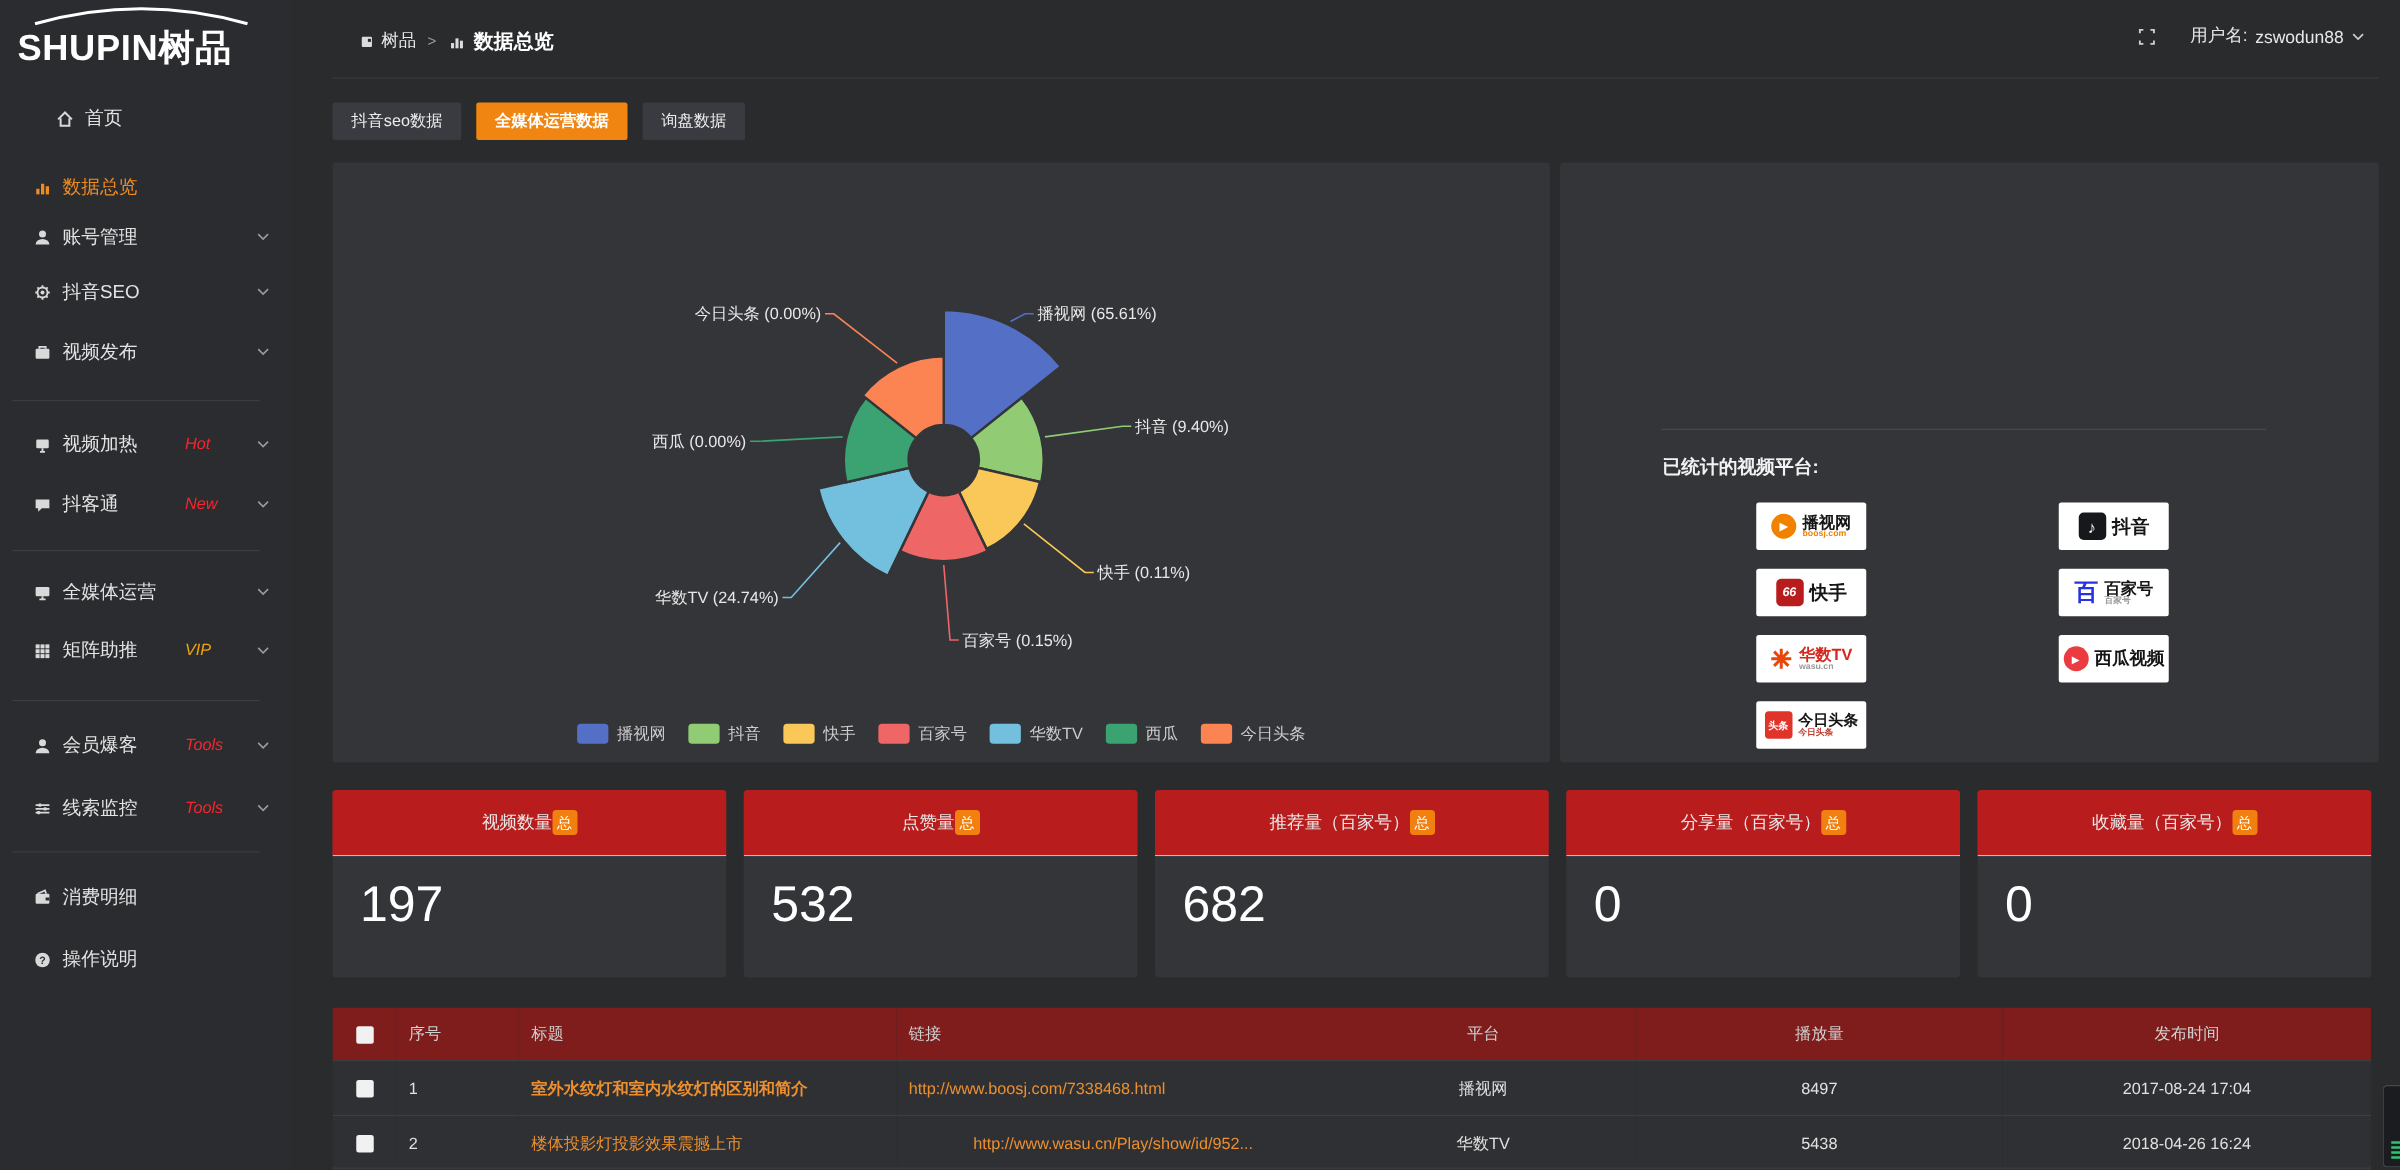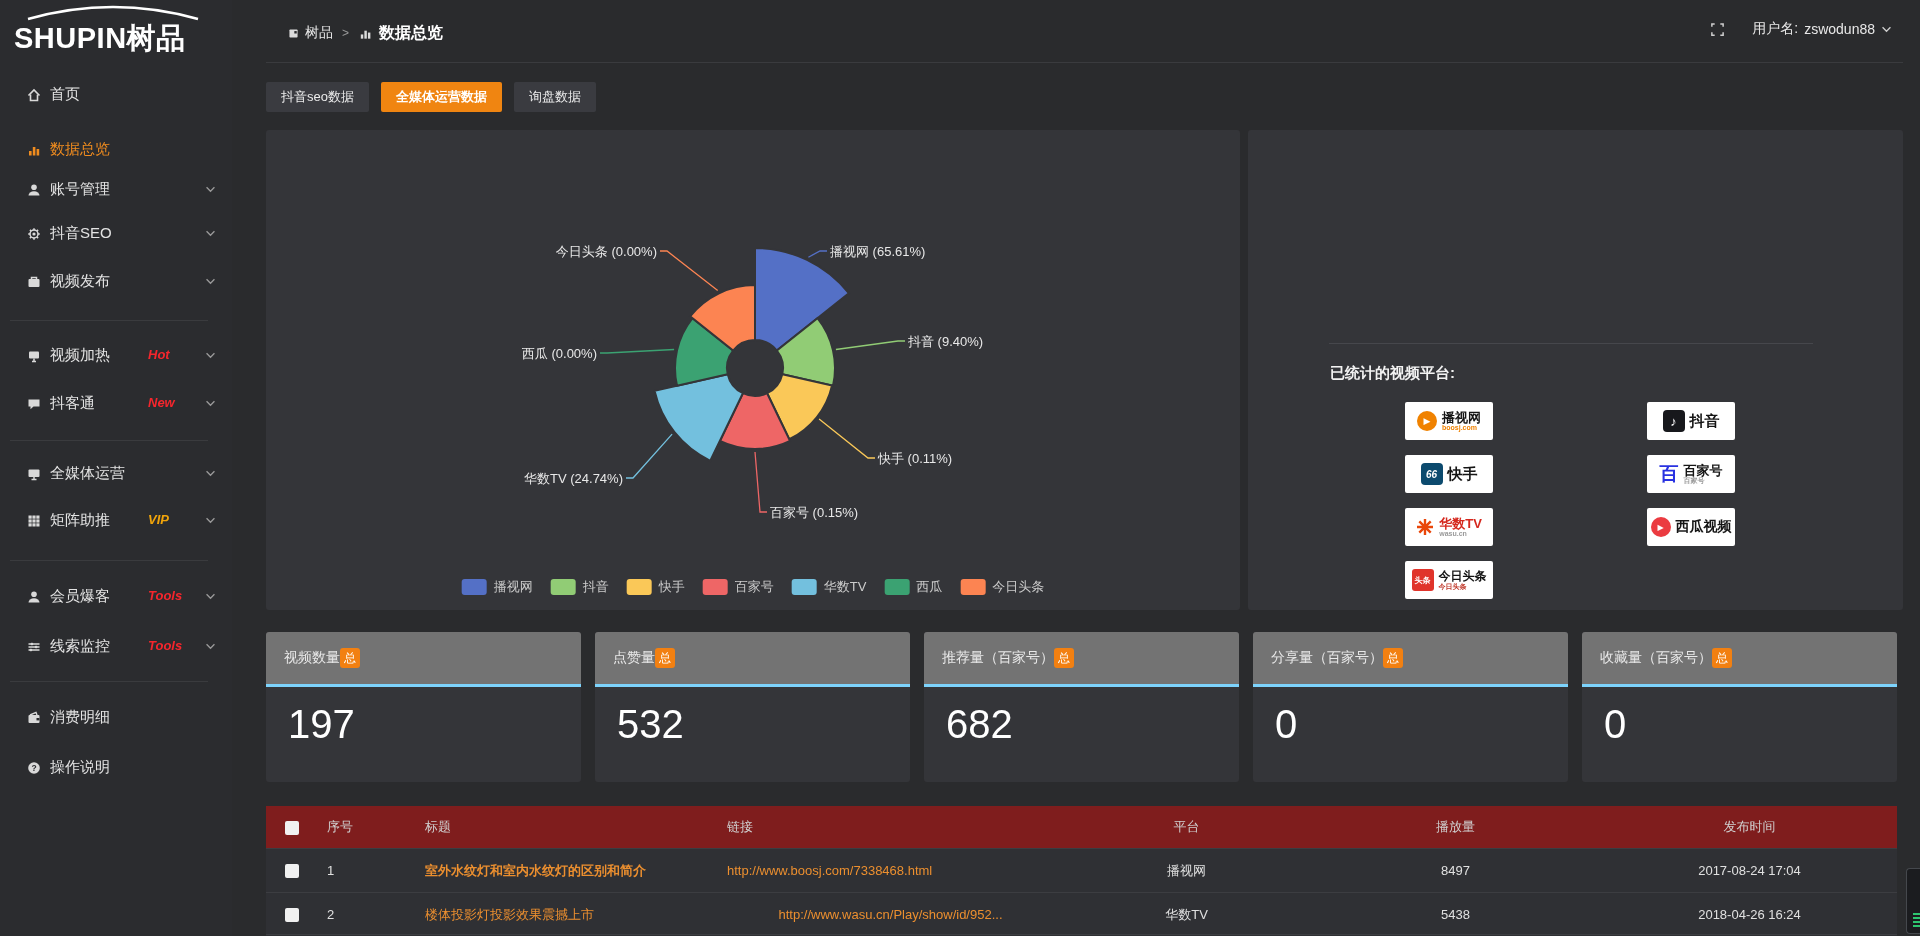--- a/index.html
+++ b/index.html
@@ -9,21 +9,21 @@
   
   #sidebar{position:absolute;left:0;top:0;width:232px;height:936px;background:#2b2c2f}
   #logo{position:absolute;left:14px;top:8px;width:206px;height:48px}
   #logo .arc{position:absolute;left:10px;top:-3px}
   #logo .lt{position:absolute;left:0;top:11px;font-size:29px;font-weight:800;color:#fff;letter-spacing:.5px;white-space:nowrap}
   .side-item{position:absolute;left:0;width:232px;height:40px;color:#e3e3e3;cursor:pointer}
   .side-item .ic{position:absolute;left:26px;top:12px;width:16px;height:16px;color:#d9d9d9}
   .side-item.active{color:#f08c1f}
   .side-item.active .ic{color:#f08c1f}
   .side-item .lb{position:absolute;left:50px;top:10px;font-size:15px}
-  .side-item .bd{position:absolute;left:148px;top:11px;font-size:13px;font-style:italic;font-weight:700;color:#f5262d}
+  .side-item .bd{position:absolute;left:148px;top:11px;font-size:13px;font-style:italic;font-weight:400;color:#f5262d}
   .side-item .bd.gold{color:#f2a50a}
   .side-item .ch{position:absolute;right:16px;top:16px;color:#9a9a9a}
   .side-divider{position:absolute;left:10px;width:198px;height:1px;background:#3a3b3e}
 
   
   #top-divider{position:absolute;left:266px;top:62px;width:1637px;height:1px;background:#3a3b3e}
   #breadcrumb{position:absolute;left:287px;top:20px;height:26px;display:flex;align-items:center;gap:9px}
   #breadcrumb .c1{font-size:14px;color:#e8e8e8;cursor:pointer;display:flex;align-items:center;gap:5px}
   #breadcrumb .sep{color:#9a9a9a;font-size:12px}
   #breadcrumb .c2{font-size:16px;font-weight:700;color:#fff;cursor:pointer;display:flex;align-items:center;gap:6px}
@@ -53,21 +53,21 @@
   .plat{position:absolute;width:88px;height:38px;background:#fff;border-radius:2px;display:flex;align-items:center;justify-content:center;gap:5px;overflow:hidden}
   .plat .nm{font-size:14px;font-weight:700;color:#151515;white-space:nowrap}
   .plat .col{display:flex;flex-direction:column;align-items:flex-start;line-height:1.05}
   .plat .col .nm{font-size:13px}
   .plat .sub{font-size:7px;font-weight:700}
   .pic{flex:none;display:flex;align-items:center;justify-content:center;color:#fff;font-weight:700}
 
   
   #cards{position:absolute;left:266px;top:632px;width:1631px;height:150px;display:flex;gap:14px}
   .card{flex:1;background:#343539;border-radius:3px;position:relative}
-  .card-h{height:52px;background:#737373;border-bottom:3px solid #7dd3fc;border-radius:3px 3px 0 0;display:flex;align-items:center;justify-content:flex-start;padding:0 18px}
+  .card-h{height:52px;background:#b91c1c;border-bottom:1px solid #7dd3fc;border-radius:3px 3px 0 0;display:flex;align-items:center;justify-content:center;padding:0 18px}
   .card-lb{font-size:14px;color:#e9e9e9}
   .card-bd{width:20px;height:20px;background:#f28011;border-radius:3px;color:#fff;font-size:12px;display:flex;align-items:center;justify-content:center}
   .card-v{position:absolute;left:22px;top:70px;font-size:40px;color:#fff}
 
   
   #tablewrap{position:absolute;left:266px;top:806px;width:1631px;height:130px;overflow:hidden}
   table{border-collapse:collapse;table-layout:fixed;width:1631px;font-size:13px}
   th{height:42px;background:#7f1d1d;font-weight:400;color:#d0d0d0;padding:0 10px}
   td{height:43px;background:#2f3034;border-top:1px solid #3c3d41;color:#e0e0e0;padding:0 10px;overflow:hidden;white-space:nowrap;text-overflow:ellipsis}
   .t-link{color:#ec8f2f;cursor:pointer}
@@ -83,21 +83,21 @@
 <body>
 
 <aside id="sidebar">
   <div id="logo">
     <svg class="arc" width="178" height="16" viewBox="0 0 178 16">
         <path d="M4 14 Q 89 -10 174 14" stroke="#ffffff" stroke-width="2.5" fill="none"></path>
       </svg>
     <div class="lt"><span>SHUPIN</span><span>树品</span></div>
   </div>
   <nav id="side-nav">
-      <div class="side-item" title="首页" style="top: 75px;">
+      <div class="side-item" title="首页" style="top: 75px; margin-left: 18px;">
         <span class="ic">
           <svg width="16" height="16" viewBox="0 0 16 16">
             <path d="M2.5 8.5 L8 3 L13.5 8.5" fill="none" stroke="currentColor" stroke-width="1.6"></path>
             <path d="M4.5 7.5 V13.5 H11.5 V7.5" fill="none" stroke="currentColor" stroke-width="1.6"></path>
           </svg>
         </span>
         <span class="lb">首页</span>
       </div>
       <div class="side-item active" title="数据总览" style="top: 130px;">
         <span class="ic">
@@ -400,21 +400,21 @@
         <span class="col">
           <span class="nm">播视网</span>
           <span class="sub" style="color:#f08200">boosj.com</span>
         </span>
       </div>
       <div class="plat" style="left: 399px; top: 272px;">
         <span class="pic" style="width:22px;height:22px;border-radius:4px;background:#17181c;font-size:13px">♪</span>
         <span class="nm" style="font-size:15px">抖音</span>
       </div>
       <div class="plat" style="left: 157px; top: 325px;">
-        <span class="pic" style="width:22px;height:22px;border-radius:4px;background:#0c4a6e;font-size:10px;font-style:italic">66</span>
+        <span class="pic" style="width:22px;height:22px;border-radius:4px;background:#b91c1c;font-size:10px;font-style:italic">66</span>
         <span class="nm" style="font-size:15px">快手</span>
       </div>
       <div class="plat" style="left: 399px; top: 325px;">
         <span class="pic" style="color:#2932e1;font-size:19px">百</span>
         <span class="col">
           <span class="nm">百家号</span>
           <span class="sub" style="color:#9a9a9a">百家号</span>
         </span>
       </div>
       <div class="plat" style="left: 157px; top: 378px;">

